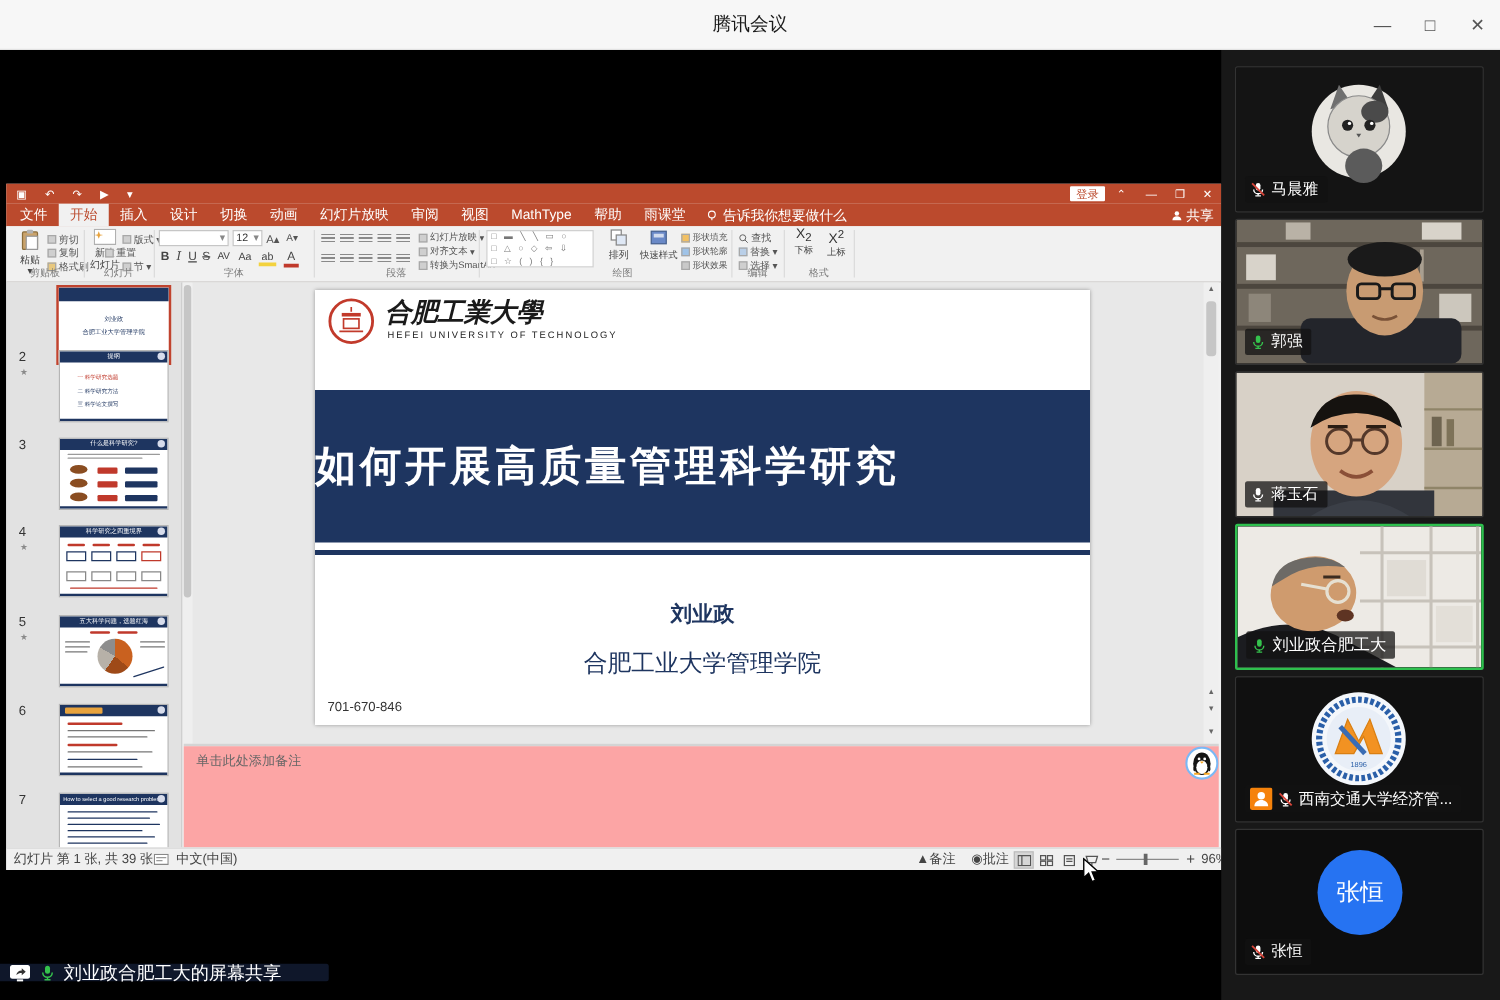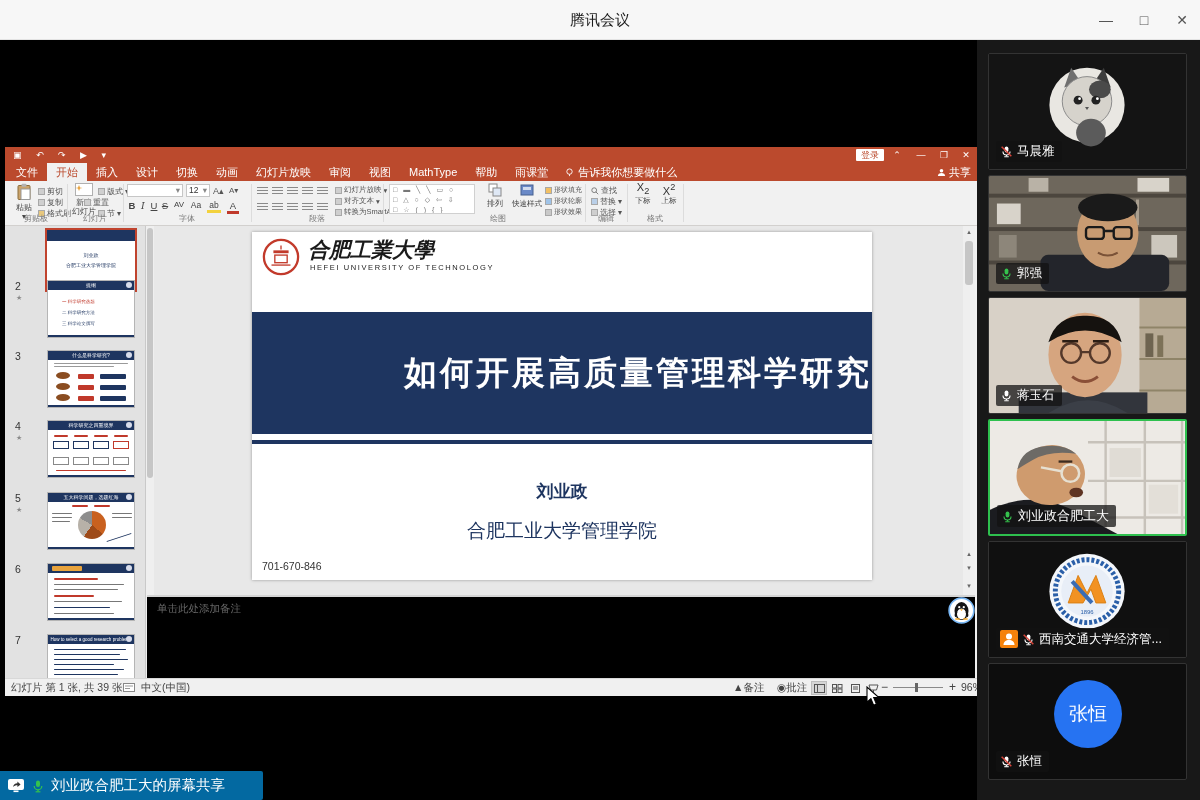--- a/index.html
+++ b/index.html
@@ -54,35 +54,35 @@
   .tnum{position:absolute;left:10px;font-size:10.5px;color:#333}
   .tstar{position:absolute;left:11px;font-size:7px;color:#8a8a8a}
   .tline{position:absolute;height:2px;border-radius:1px}
 
   .canvas{position:absolute;left:149px;top:79px;width:809px;height:369px;background:#e8e8e8}
   .slide{position:absolute;left:247px;top:85px;width:620px;height:348px;background:#fff;box-shadow:0 0 3px rgba(0,0,0,.35)}
   .cscroll{position:absolute;left:958px;top:79px;width:12px;height:369px;background:#efefef;color:#666;font-size:7px;text-align:center}
   .cscroll .ar{position:absolute;left:0;width:12px;height:12px;line-height:12px}
   .cscroll .cthumb{position:absolute;left:2px;top:15px;width:8px;height:44px;background:#c6c6c6;border-radius:3px}
   .splitter{position:absolute;left:142px;top:448px;width:828px;height:2px;background:#d4d4d4}
-  .notes{position:absolute;left:142px;top:450px;width:828px;height:81px;background:#000000;font-size:10.5px;color:#666;padding:5px 0 0 10px}
+  .notes{position:absolute;left:142px;top:450px;width:828px;height:81px;background:#fca5a5;font-size:10.5px;color:#666;padding:5px 0 0 10px}
   .sbar{position:absolute;left:0;top:531px;width:972px;height:18px;background:#f0f0f0;border-top:1px solid #d8d8d8;font-size:10.5px;color:#444}
   .sbar span{position:absolute;top:0;line-height:17px;white-space:nowrap}
   .viewbtn{position:absolute;top:2px;width:16px;height:14px;display:flex;align-items:center;justify-content:center}
   .viewbtn.pressed{background:#d6d6d6;border:1px solid #bdbdbd}
 
   
   .band{position:absolute;left:0;top:80px;width:620px;height:122px;background:#1e3560}
-  .band .t{width:100%;text-align:right;line-height:122px;color:#fff;font-size:33px;font-weight:700;letter-spacing:3px}
+  .band .t{width:100%;text-align:left;line-height:122px;color:#fff;font-size:33px;font-weight:700;letter-spacing:3px}
   .thinline{position:absolute;left:0;top:208px;width:620px;height:4px;background:#1e3560}
   .serif{font-family:Liberation Sans, sans-serif}
 
   
   .toast{position:absolute;left:18px;top:572px;display:inline-flex;gap:6px;align-items:center;background:rgba(42,42,42,.78);border-radius:3px;padding:3px 9px;font-size:14px;z-index:30}
-  .banner{position:absolute;left:0;top:771px;width:263px;height:29px;background:#0369a1;display:flex;align-items:center;gap:6px;padding-left:7px;z-index:30;border-radius:0 2px 2px 0}
+  .banner{position:absolute;left:0;top:771px;width:263px;height:14px;background:#0f172a;display:flex;align-items:center;gap:6px;padding-left:7px;z-index:30;border-radius:0 2px 2px 0}
   .banner .txt{color:#fff;font-size:14.5px;white-space:nowrap}
   .qqfloat{position:absolute;left:948px;top:597px;z-index:25}
   .cursor{position:absolute;left:866px;top:686px;z-index:50}
 </style>
 </head>
 <body>
 
 <div id="app">
 
   <div class="win-bar">

